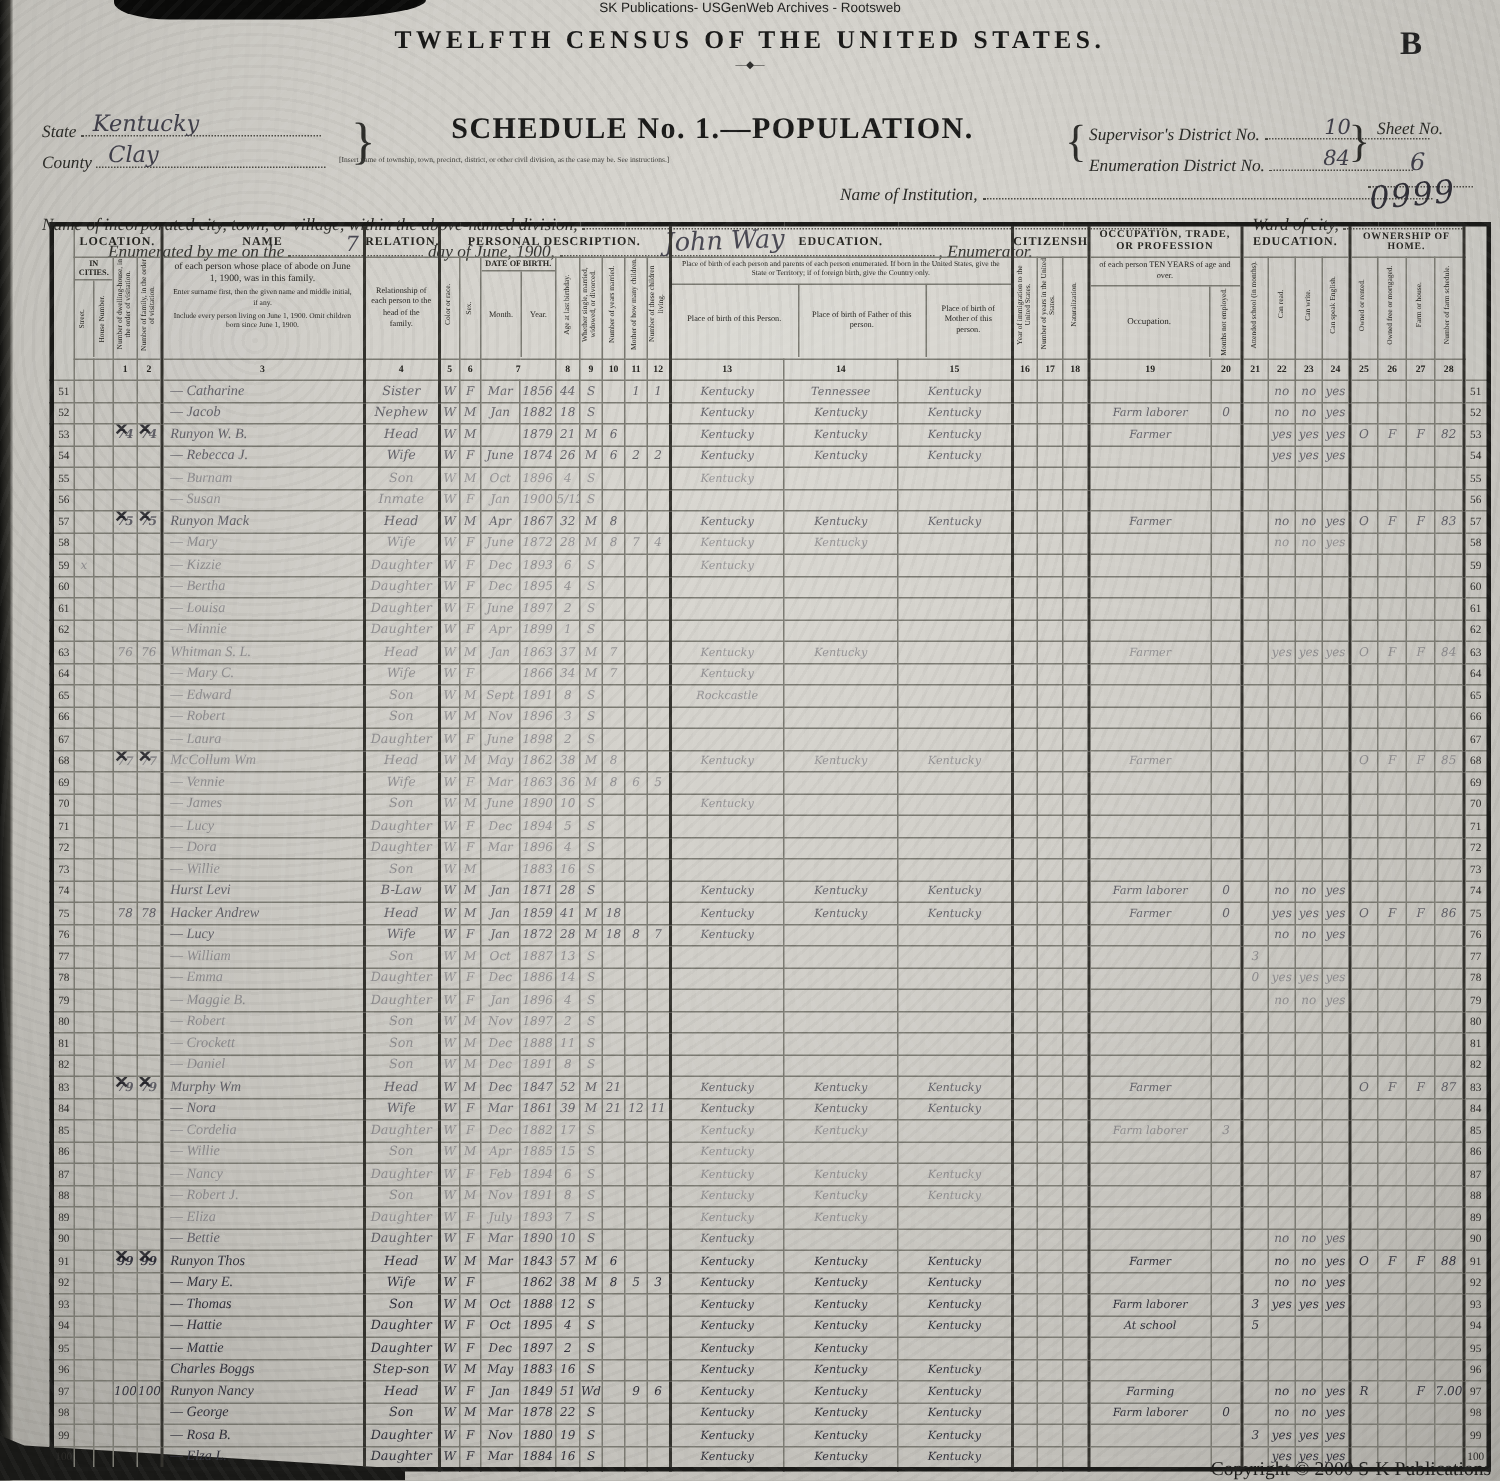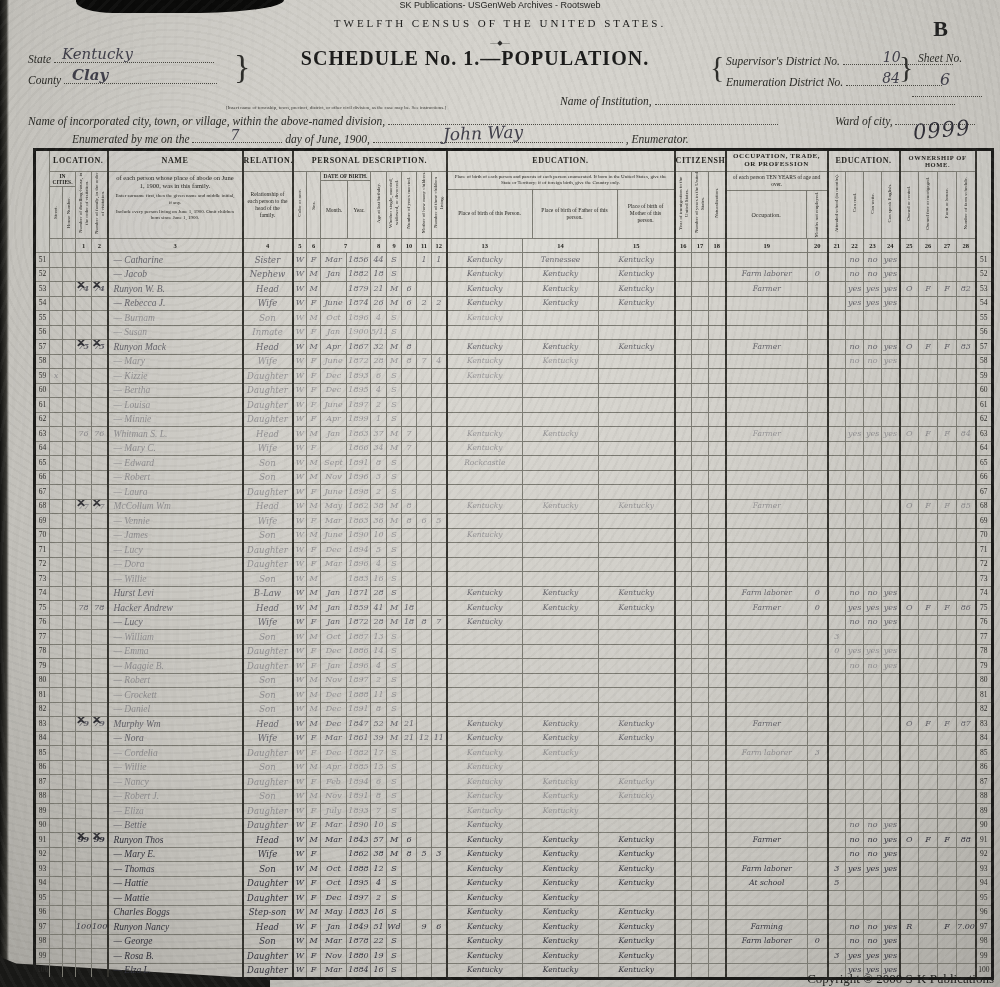--- a/index.html
+++ b/index.html
@@ -13,25 +13,25 @@
       repeating-radial-gradient(circle at 73% 61%, rgba(255,255,255,.06) 0 3px, transparent 3px 9px),
       repeating-linear-gradient(93deg, rgba(0,0,0,.02) 0 3px, transparent 3px 11px);}
   .edge-left{position:absolute;left:0;top:0;width:9px;height:100%;
     background:linear-gradient(90deg,#131311,#3c3b36 70%,rgba(60,59,54,0));}
   .corner-bl{position:absolute;left:0;bottom:0;width:270px;height:30px;background:#191917;
     clip-path:polygon(0 0, 6% 22%, 100% 74%, 100% 100%, 0 100%);}
   .blob-top{position:absolute;left:76px;top:0;width:208px;height:13px;background:#0b0b0a;
     border-radius:0 0 45% 18% / 0 0 100% 90%;}
   .banner{position:absolute;top:0;left:0;right:0;text-align:center;
     font-family:"Liberation Sans",sans-serif;font-size:9px;color:#1e1e1c;}
-  .main-title{position:absolute;top:17px;left:0;right:0;text-align:center;font-weight:normal;
-    font-size:11px;letter-spacing:3px;color:#191918;}
+  .main-title{position:absolute;top:17px;left:0;right:0;text-align:center;font-weight:bold;
+    font-size:17px;letter-spacing:3px;color:#191918;}
   .ornament{position:absolute;top:39px;left:0;right:0;text-align:center;font-size:7px;color:#2a2a28;}
   .page-letter{position:absolute;top:16px;right:52px;font-size:22px;font-weight:bold;color:#222;}
-  .fl{position:absolute;font-style:italic;font-size:11.5px;color:#2a2a26;white-space:nowrap;}
+  .fl{position:absolute;font-style:italic;font-size:11.5px;color:#2a2a26;white-space:nowrap;margin-top:28px;}
   .schedule{position:absolute;top:47px;left:255px;width:440px;text-align:center;
     font-size:20px;font-weight:bold;font-style:normal;letter-spacing:1px;color:#1b1b1a;}
   .dots{display:inline-block;border-bottom:1px dotted #4a4942;height:12px;vertical-align:baseline;position:relative;}
   .hw{font-family:"DejaVu Serif",serif;font-style:italic;color:#3f3e49;}
   .hw-line{position:absolute;bottom:-1px;left:8px;white-space:nowrap;}
   .brace{font-size:30px;font-weight:normal;font-style:normal;color:#2d2d2a;}
   .tiny-note{position:absolute;font-size:5px;font-style:normal;color:#3a3a36;letter-spacing:0;}
   .stamp{position:absolute;top:118px;right:30px;font-family:"DejaVu Serif",serif;font-style:italic;
     font-size:21px;color:#2e2d35;transform:rotate(-5deg);letter-spacing:1px;}
   .copyright{position:absolute;right:6px;bottom:0px;font-size:13px;color:#1c1c1a;}
@@ -107,21 +107,21 @@
 
   <div class="fl" style="top:50px;left:28px;">
     <span>State</span>
     <span class="dots" style="width:160px;">
       <span class="hw hw-line" style="font-size:15px;">Kentucky</span>
     </span>
   </div>
   <div class="fl brace" style="top:48px;left:234px;font-size:34px;">}</div>
   <div class="fl" style="top:71px;left:28px;">
     <span>County</span>
-    <span class="dots" style="width:153px;font-weight:bold;">
+    <span class="dots" style="width:153px;">
       <span class="hw hw-line" style="font-size:15px;">Clay</span>
     </span>
   </div>
 
   <div class="schedule fl">SCHEDULE No. 1.—POPULATION.</div>
 
   <div class="fl brace" style="top:50px;left:710px;">{</div>
   <div class="fl" style="top:52px;left:726px;">
     <span>Supervisor's District No.</span>
     <span class="dots" style="width:110px;">

